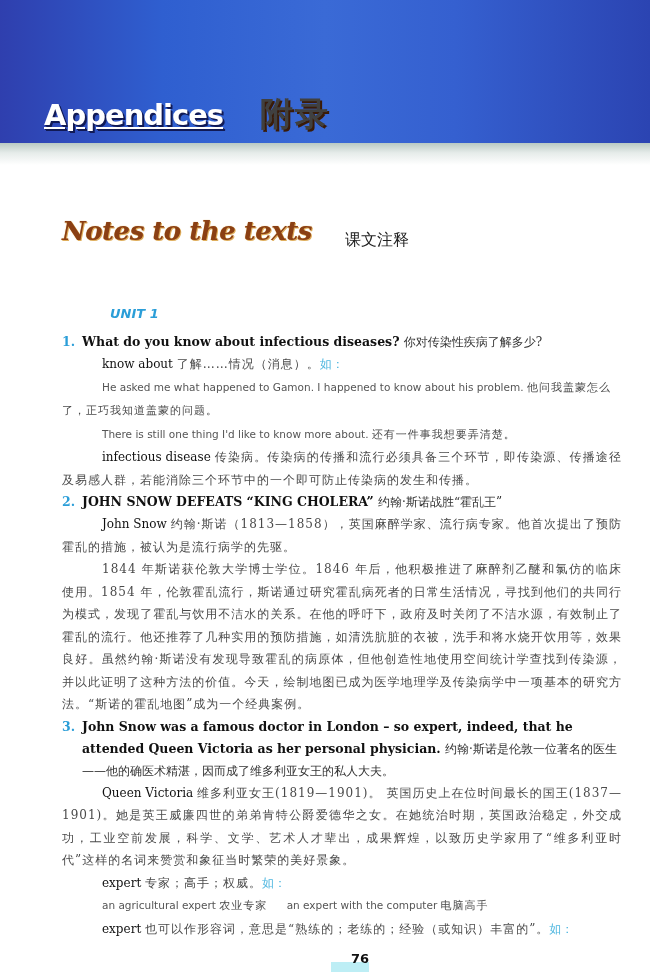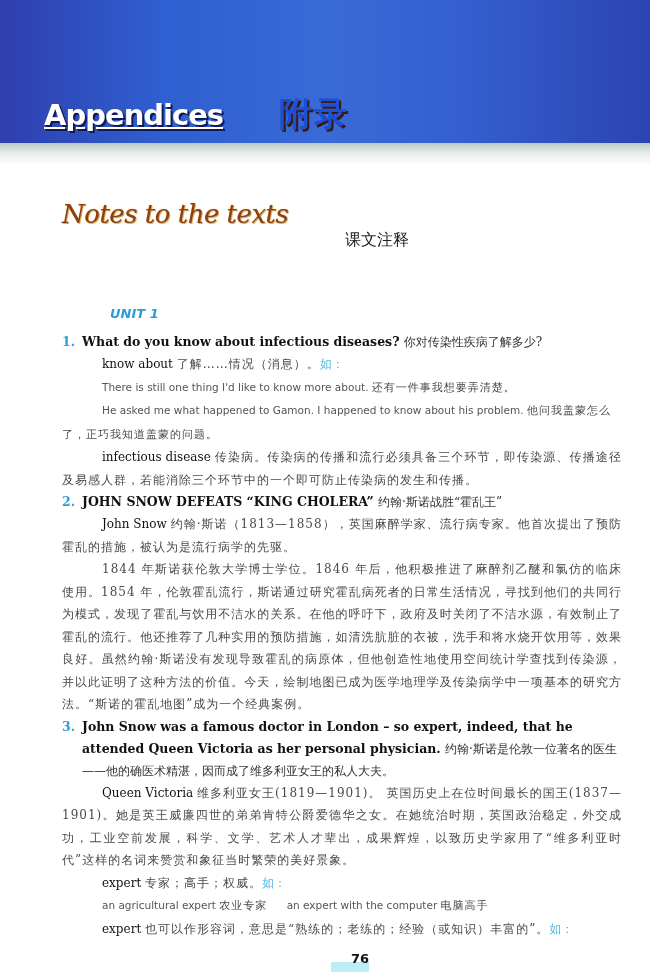--- a/index.html
+++ b/index.html
@@ -19,30 +19,30 @@
   }
   .banner-title-en {
     position: absolute; left: 44px; top: 98px;
     font-family: "DejaVu Sans", "Liberation Sans", sans-serif;
     font-weight: bold; font-size: 29px; color: #ffffff;
     letter-spacing: -1px;
     text-shadow: 2px 2px 0 #111a55, 1px 1px 0 #111a55;
     text-decoration: underline;
   }
   .banner-title-zh {
-    position: absolute; left: 279px; top: 92px;
+    position: absolute; left: 260px; top: 92px;
     font-family: "DejaVu Sans", "Liberation Sans", sans-serif;
-    font-weight: bold; font-size: 33px; color: #1d4ed8;
+    font-weight: bold; font-size: 33px; color: #404040;
     text-shadow: 2px 2px 0 #3a1b08;
     letter-spacing: 2px;
   }
   .section-title {
-    position: absolute; left: 62px; top: 199px;
+    position: absolute; left: 62px; top: 216px;
     font-family: "DejaVu Serif", "Liberation Serif", serif;
-    font-weight: normal; font-style: italic; font-size: 26px;
+    font-weight: bold; font-style: italic; font-size: 26px;
     color: #8a3f14;
     text-shadow: 0 0 1px #d8a04a, 1px 1px 0 #e0b060;
     letter-spacing: -0.5px;
   }
   .section-title-zh {
     position: absolute; left: 345px; top: 230px;
     font-family: "DejaVu Sans", "Liberation Sans", sans-serif;
     font-size: 16px; color: #222222;
   }
   .unit-heading {
@@ -105,26 +105,26 @@
   <div class="item-head">
     <span class="num">1.</span>
     <span>What do you know about infectious diseases?</span>
     <span class="zh">你对传染性疾病了解多少?</span>
   </div>
   <div class="para indent">
     <span class="term">know about</span>
     <span class="zh">了解……情况（消息）。</span><span class="eg-mark">如：</span>
   </div>
   <div class="example">
+    <span>He asked me what happened to Gamon. I happened to know about his problem.</span>
+    <span class="zh">他问我盖蒙怎么了，正巧我知道盖蒙的问题。</span>
+  </div>
+  <div class="example">
     <span>There is still one thing I'd like to know more about.</span>
     <span class="zh">还有一件事我想要弄清楚。</span>
-  </div>
-  <div class="example">
-    <span>He asked me what happened to Gamon. I happened to know about his problem.</span>
-    <span class="zh">他问我盖蒙怎么了，正巧我知道盖蒙的问题。</span>
   </div>
   <div class="para indent">
     <span class="term">infectious disease</span>
     <span class="zh">传染病。传染病的传播和流行必须具备三个环节，即传染源、传播途径及易感人群，若能消除三个环节中的一个即可防止传染病的发生和传播。</span>
   </div>
 
   <div class="item-head">
     <span class="num">2.</span>
     <span>JOHN SNOW DEFEATS “KING CHOLERA”</span>
     <span class="zh">约翰·斯诺战胜“霍乱王”</span>

